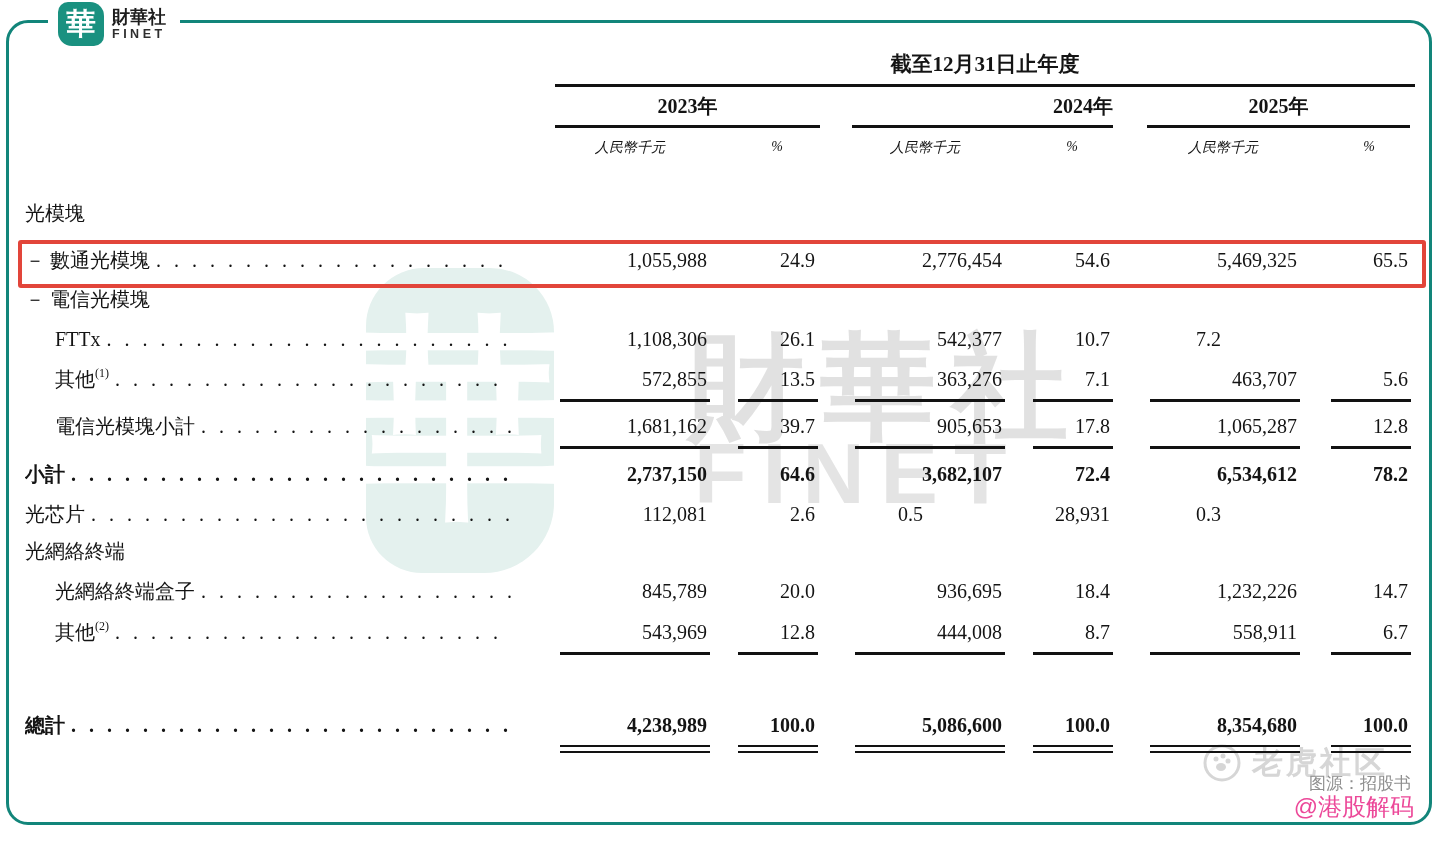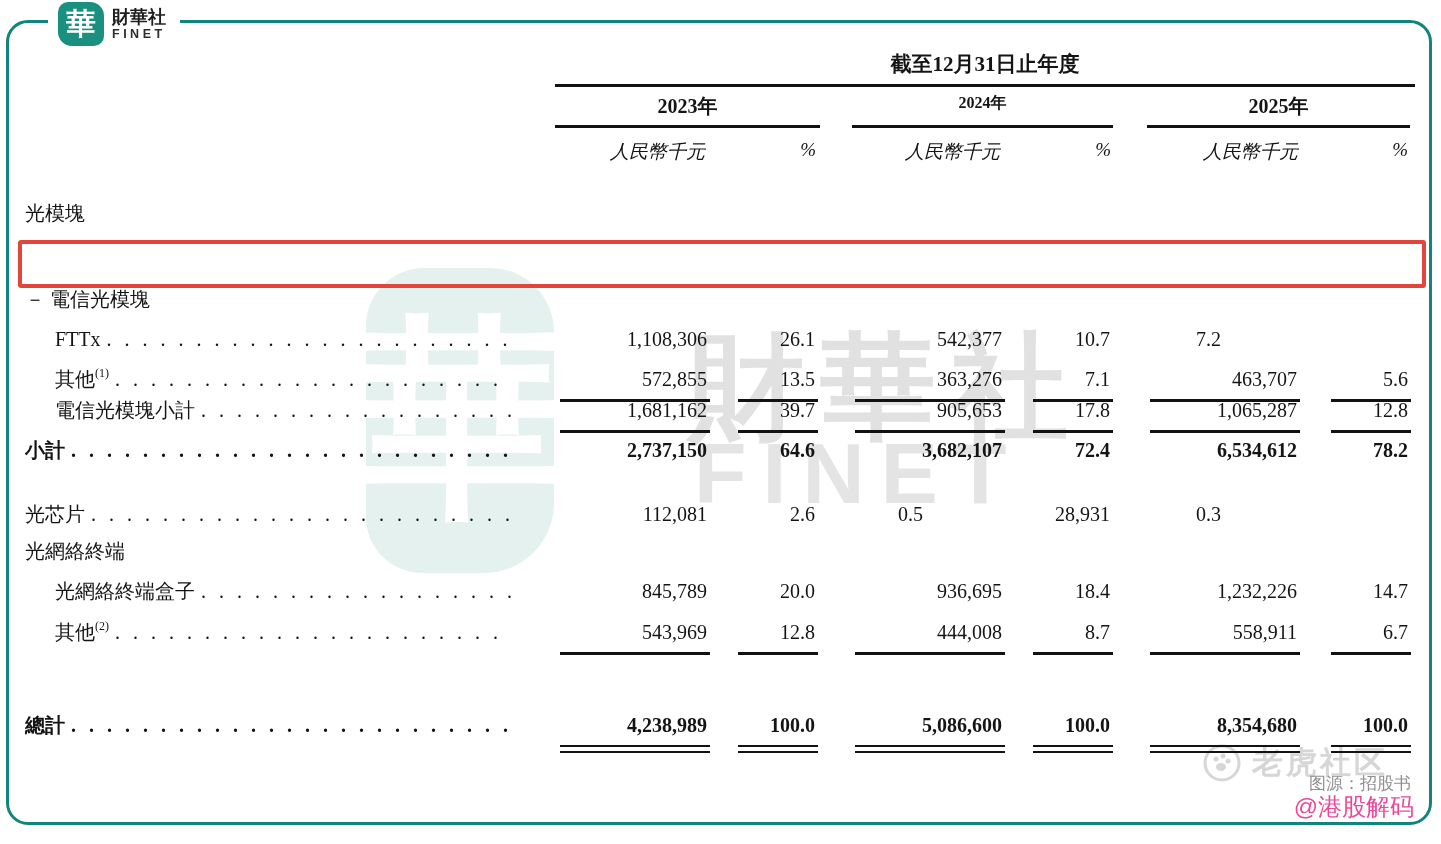--- a/index.html
+++ b/index.html
@@ -32,26 +32,26 @@
   .wm-tiger{position:absolute;left:1200px;top:742px;display:flex;align-items:center;opacity:.85;}
   .wm-tiger-text{font-size:31px;font-weight:700;letter-spacing:3px;color:#cfcfcf;
                  font-family:"Liberation Sans",sans-serif;margin-left:8px;}
 
   
   .hdr{position:absolute;z-index:3;font-weight:700;text-align:center;}
   .period{left:555px;top:50px;width:860px;font-size:21px;}
   .hline{position:absolute;background:#121212;z-index:3;}
   .l-period{left:555px;top:84px;width:860px;height:3px;}
   .year-2023{left:555px;top:93px;width:265px;font-size:20px;}
-  .year-2024{left:852px;top:93px;width:261px;font-size:16px;}
+  .year-2024{left:852px;top:93px;width:261px;font-size:20px;text-align:right;}
   .year-2025{left:1147px;top:93px;width:263px;font-size:20px;}
   .l-y1{left:555px;top:125px;width:265px;height:2.5px;}
   .l-y2{left:852px;top:125px;width:261px;height:2.5px;}
   .l-y3{left:1147px;top:125px;width:263px;height:2.5px;}
-  .unit{position:absolute;top:139px;z-index:3;font-style:italic;font-size:19px;text-align:right;}
+  .unit{position:absolute;top:139px;z-index:3;font-style:italic;font-size:14px;text-align:center;}
   .u1{left:555px;width:150px;} .p1{left:738px;width:78px;}
   .u2{left:850px;width:150px;} .p2{left:1033px;width:78px;}
   .u3{left:1148px;width:150px;} .p3{left:1330px;width:78px;}
 
   
   .trow{position:absolute;left:25px;width:1386px;height:28px;display:flex;z-index:3;
         font-size:20px;line-height:28px;}
   .trow .c{position:relative;box-sizing:border-box;}
   .c.label{width:495px;display:flex;overflow:hidden;padding-right:8px;}
   .c.v{text-align:right;padding-right:3px;}
@@ -139,20 +139,32 @@
         <span class="dots"></span>
       </div>
     <div class="c v n1"></div>
       <div class="c v p1c"></div>
       <div class="c v n2"></div>
       <div class="c v p2c"></div>
       <div class="c v n3"></div>
       <div class="c v p3c"></div>
   </div>
 
+  <div class="trow" style="top:246px">
+    <div class="c label">
+        <span class="lbl">－ 數通光模塊</span>
+        <span class="dots"></span>
+      </div>
+    <div class="c v n1">1,055,988</div>
+    <div class="c v p1c">24.9</div>
+    <div class="c v n2">2,776,454</div>
+    <div class="c v p2c">54.6</div>
+    <div class="c v n3">5,469,325</div>
+    <div class="c v p3c">65.5</div>
+  </div>
 
   <div class="trow sec" style="top:285px">
     <div class="c label">
         <span class="lbl">－ 電信光模塊</span>
         <span class="dots"></span>
       </div>
     <div class="c v n1"></div>
       <div class="c v p1c"></div>
       <div class="c v n2"></div>
       <div class="c v p2c"></div>
@@ -179,34 +191,34 @@
         <span class="dots"></span>
       </div>
     <div class="c v n1">572,855</div>
     <div class="c v p1c">13.5</div>
     <div class="c v n2">363,276</div>
     <div class="c v p2c">7.1</div>
     <div class="c v n3">463,707</div>
     <div class="c v p3c">5.6</div>
   </div>
 
-  <div class="trow ind ul" style="top:396px">
+  <div class="trow ind ul" style="top:412px">
     <div class="c label">
         <span class="lbl">電信光模塊小計</span>
         <span class="dots"></span>
       </div>
     <div class="c v n1">1,681,162</div>
     <div class="c v p1c">39.7</div>
     <div class="c v n2">905,653</div>
     <div class="c v p2c">17.8</div>
     <div class="c v n3">1,065,287</div>
     <div class="c v p3c">12.8</div>
   </div>
 
-  <div class="trow bold" style="top:436px">
+  <div class="trow bold" style="top:460px">
     <div class="c label">
         <span class="lbl">小計</span>
         <span class="dots"></span>
       </div>
     <div class="c v n1">2,737,150</div>
     <div class="c v p1c">64.6</div>
     <div class="c v n2">3,682,107</div>
     <div class="c v p2c">72.4</div>
     <div class="c v n3">6,534,612</div>
     <div class="c v p3c">78.2</div>

